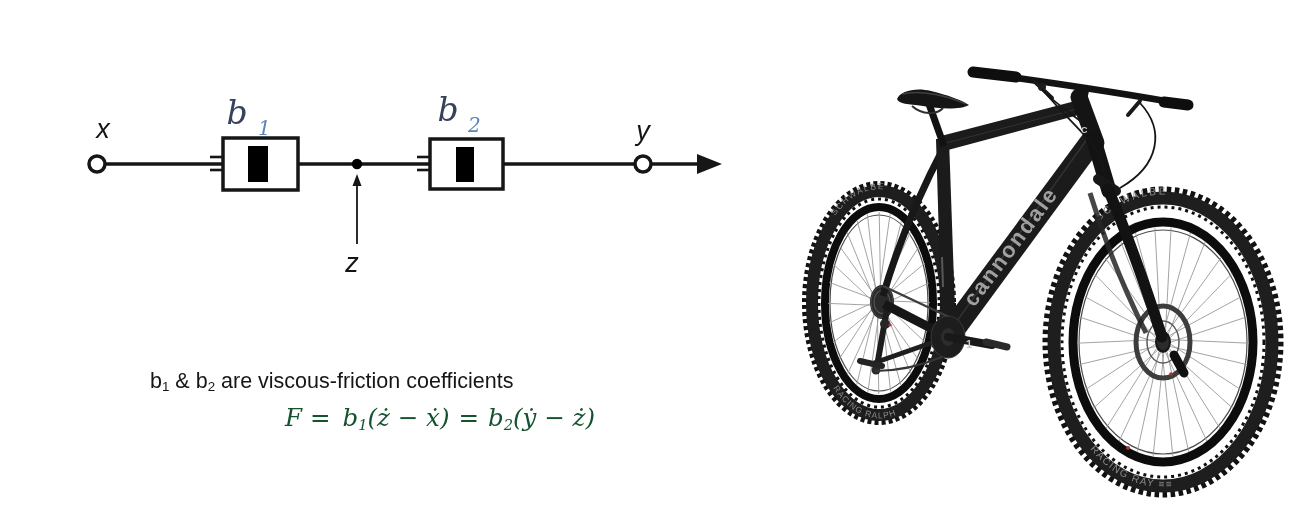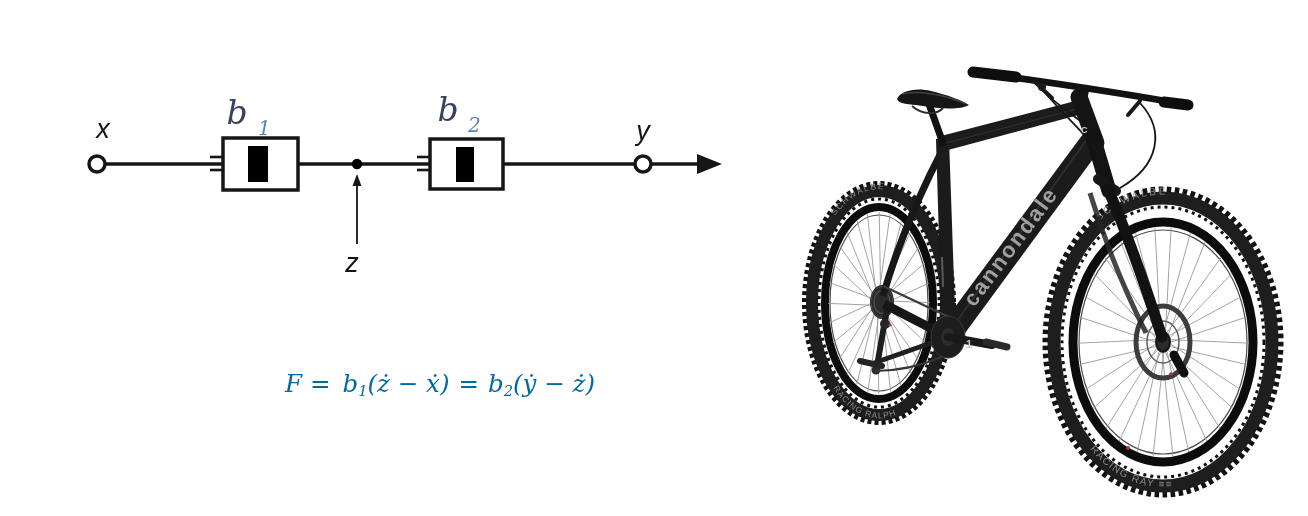--- a/index.html
+++ b/index.html
@@ -7,21 +7,21 @@
           font-family:"Liberation Sans",sans-serif;}
   svg text{user-select:none;}
   .fig-var{font-family:"Liberation Sans",sans-serif;font-style:italic;font-size:27px;fill:#141414;}
   .fig-coef{font-family:"DejaVu Serif",serif;font-style:italic;font-size:33px;fill:#36415c;}
   .fig-coef-sub{font-family:"DejaVu Serif",serif;font-style:italic;font-size:20px;fill:#5b84bd;}
   .caption{position:absolute;left:150px;top:367px;width:580px;color:#161616;
            font-size:21.5px;line-height:29px;}
   .caption sub{font-size:0.62em;vertical-align:-0.22em;}
   .mi{font-family:"DejaVu Serif",serif;font-style:italic;}
   .equation{text-align:center;font-family:"DejaVu Serif",serif;font-style:italic;
-            font-size:24.5px;margin-top:2px;color:#0369a1;}
+            font-size:24.5px;margin-top:2px;color:#14532d;}
   .equation .mo{font-style:normal;margin:0 9px;}
   .equation .mo.first{margin:0 12px 0 8px;}
   .equation sub{font-size:0.6em;vertical-align:-0.25em;font-style:italic;}
   .tire-text{font-family:"Liberation Sans",sans-serif;fill:#8a8a8a;}
   .brand-text{font-family:"Liberation Sans",sans-serif;fill:#a0a0a0;font-weight:bold;letter-spacing:2px;}
 </style>
 </head>
 <body>
 
 <div class="canvas">
@@ -59,20 +59,21 @@
     <text class="fig-var" x="103" y="138" text-anchor="middle">x</text>
     <text class="fig-var" x="643" y="140" text-anchor="middle">y</text>
     <text class="fig-var" x="352" y="272" text-anchor="middle">z</text>
     <text class="fig-coef" x="237" y="124" text-anchor="middle">b</text>
     <text class="fig-coef-sub" x="258" y="135">1</text>
     <text class="fig-coef" x="448" y="121" text-anchor="middle">b</text>
     <text class="fig-coef-sub" x="468" y="132">2</text>
   </svg>
 
   <div class="caption">
+    <div><span>b</span><sub>1</sub><span> &amp; b</span><sub>2</sub><span> are viscous-friction coefficients</span></div>
     <div class="equation"><span class="mi">F</span><span class="mo first">=</span><span class="mi">b</span><sub>1</sub><span class="mi">(ż − ẋ)</span><span class="mo">=</span><span class="mi">b</span><sub>2</sub><span class="mi">(ẏ − ż)</span></div>
   </div>
 
   <svg class="bike" style="position:absolute;left:790px;top:25px" width="518" height="491" viewBox="0 0 518 491">
 
     <g>
       <ellipse cx="89" cy="278" rx="74" ry="119" fill="none" stroke="#121212" stroke-width="6" stroke-dasharray="4 3"></ellipse>
       <ellipse cx="89" cy="278" rx="67" ry="112" fill="none" stroke="#1e1e1e" stroke-width="12"></ellipse>
       <ellipse cx="89" cy="278" rx="60" ry="104" fill="none" stroke="#0f0f0f" stroke-width="3" stroke-dasharray="3 4"></ellipse>
       <ellipse cx="89" cy="278" rx="54" ry="96" fill="none" stroke="#0c0c0c" stroke-width="8"></ellipse>

